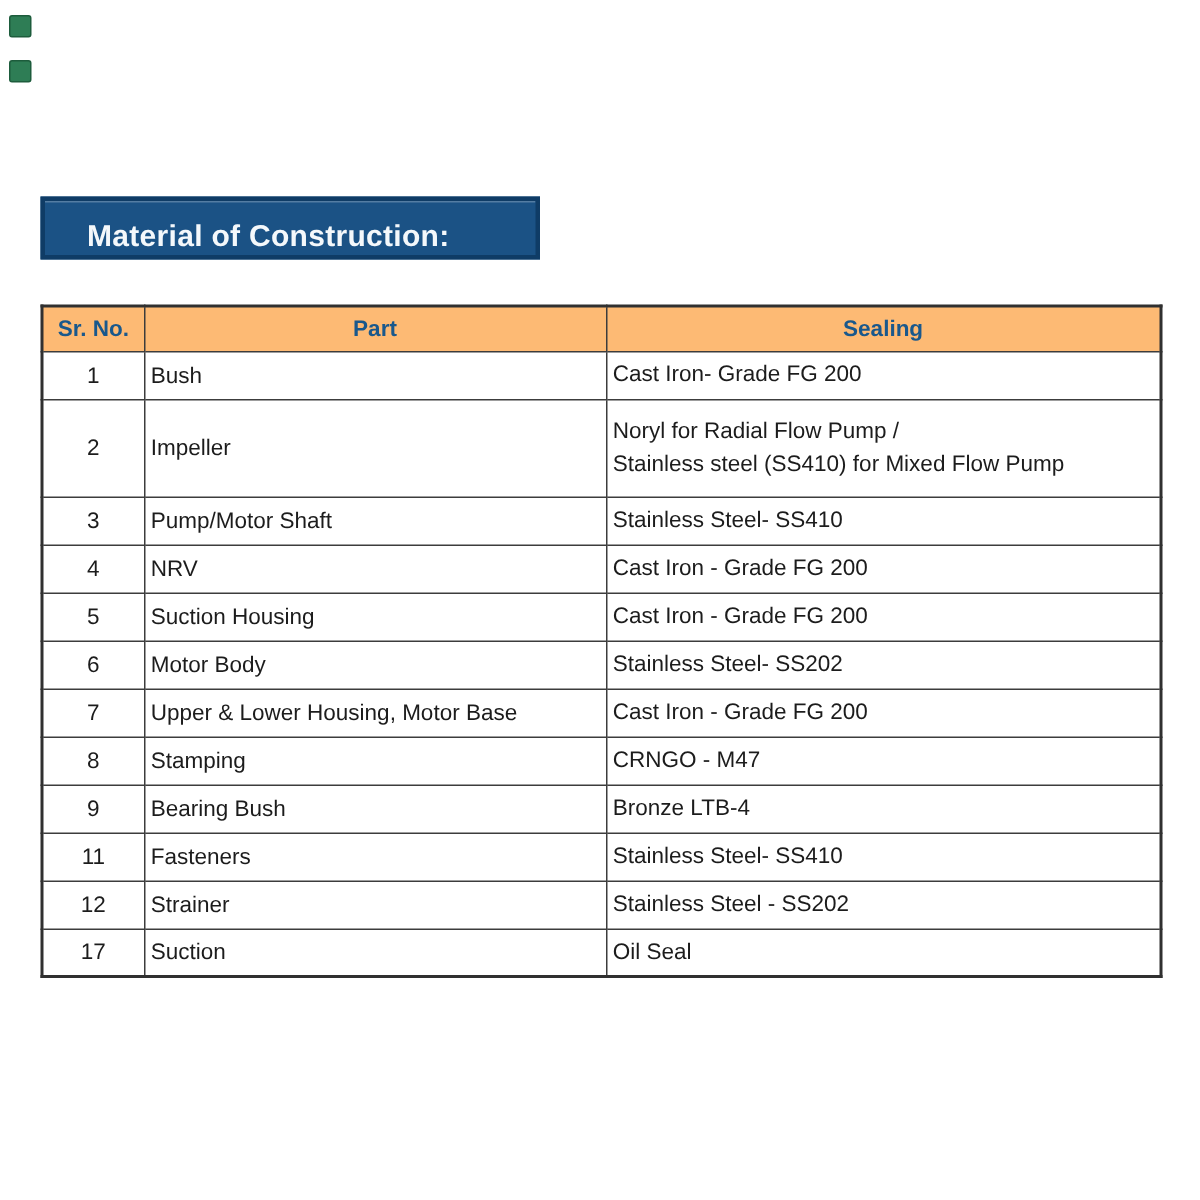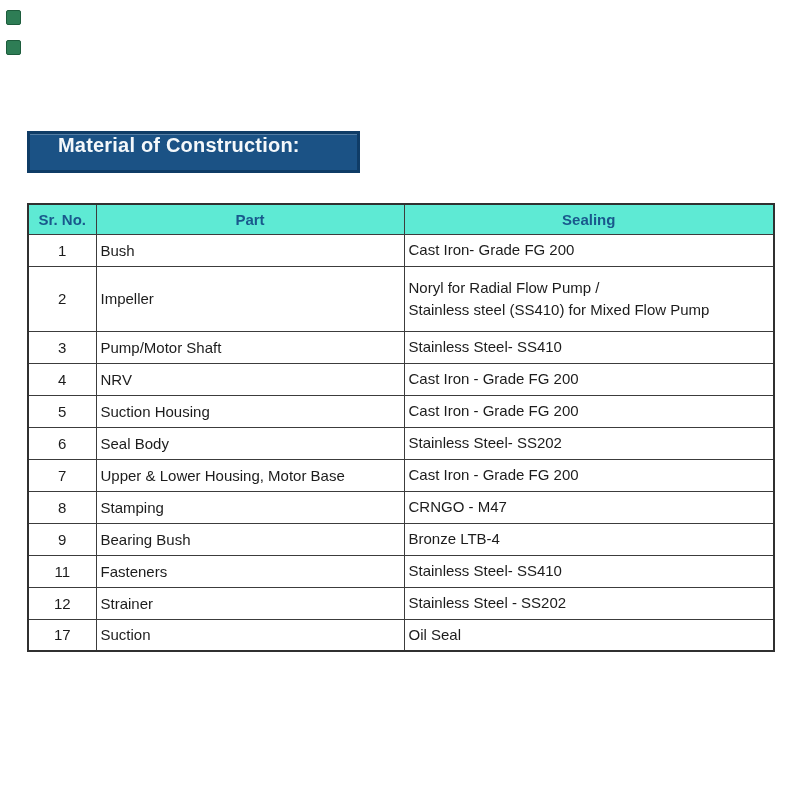--- a/index.html
+++ b/index.html
@@ -33,21 +33,21 @@
     position: absolute;
     left: 27px;
     top: 131px;
     width: 333px;
     height: 42px;
     box-sizing: border-box;
     background: #1b5285;
     border: 3px solid #0f3c66;
     box-shadow: inset 0 1px 0 rgba(255,255,255,0.25);
     display: flex;
-    align-items: flex-start;
+    align-items: flex-end;
     padding-left: 28px;
     color: #f4f8fb;
     font-size: 20px;
     font-weight: bold;
     letter-spacing: 0.2px;
   }
 
   table.materials {
     position: absolute;
     left: 27px;
@@ -58,21 +58,21 @@
     table-layout: fixed;
   }
   table.materials th,
   table.materials td {
     border: 1px solid #3c3c3c;
     font-size: 15px;
     box-sizing: border-box;
   }
   table.materials th {
     height: 30px;
-    background: #5eead4;
+    background: #fdba74;
     color: #19588c;
     font-weight: bold;
     text-align: center;
     padding: 2px 4px;
   }
   table.materials td {
     height: 32px;
     color: #1c1c1c;
     background: #ffffff;
     padding: 2px 4px;
@@ -143,21 +143,21 @@
   </tr>
         <tr>
     <td class="c-sr">5</td>
     <td class="c-part">Suction Housing</td>
     <td class="c-mat">
             <div>Cast Iron - Grade FG 200</div>
           </td>
   </tr>
         <tr>
     <td class="c-sr">6</td>
-    <td class="c-part">Seal Body</td>
+    <td class="c-part">Motor Body</td>
     <td class="c-mat">
             <div>Stainless Steel- SS202</div>
           </td>
   </tr>
         <tr>
     <td class="c-sr">7</td>
     <td class="c-part">Upper &amp; Lower Housing, Motor Base</td>
     <td class="c-mat">
             <div>Cast Iron - Grade FG 200</div>
           </td>

